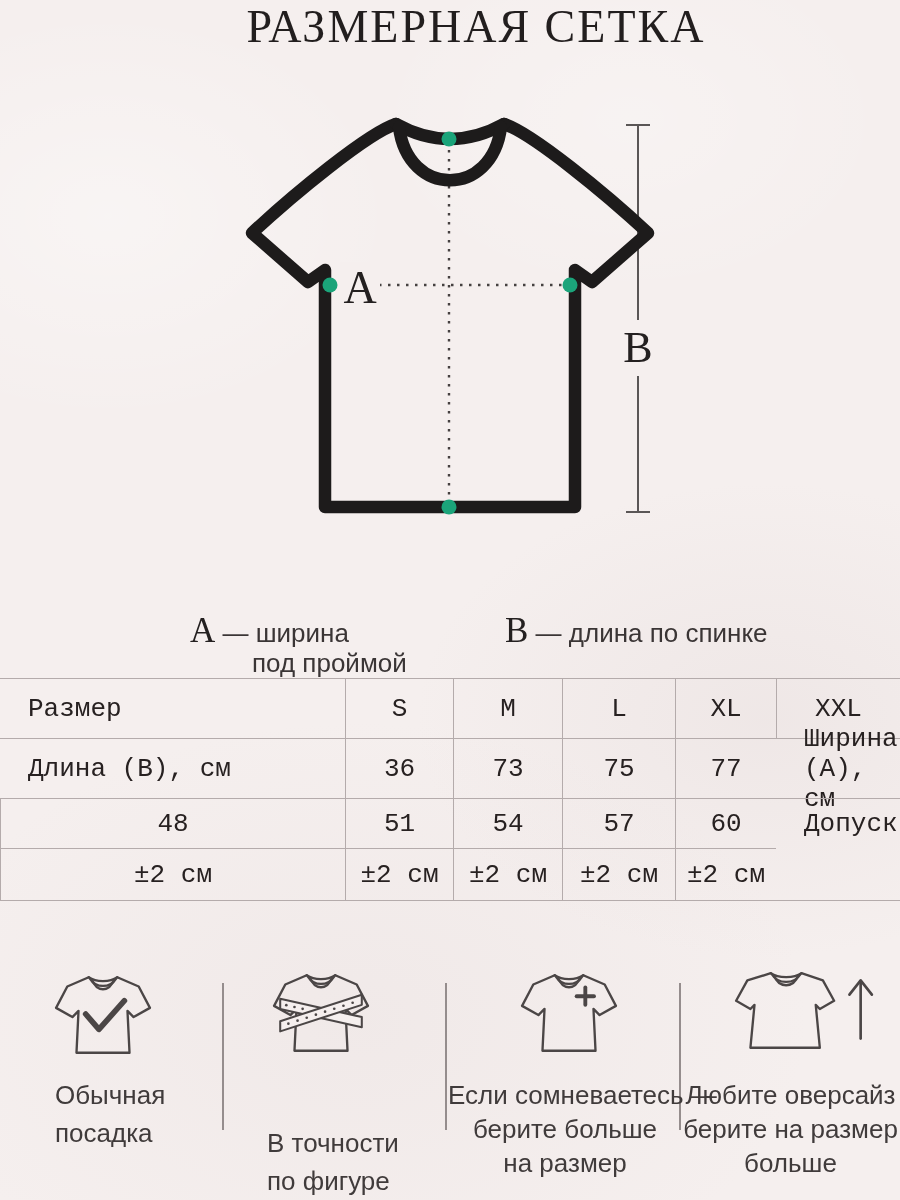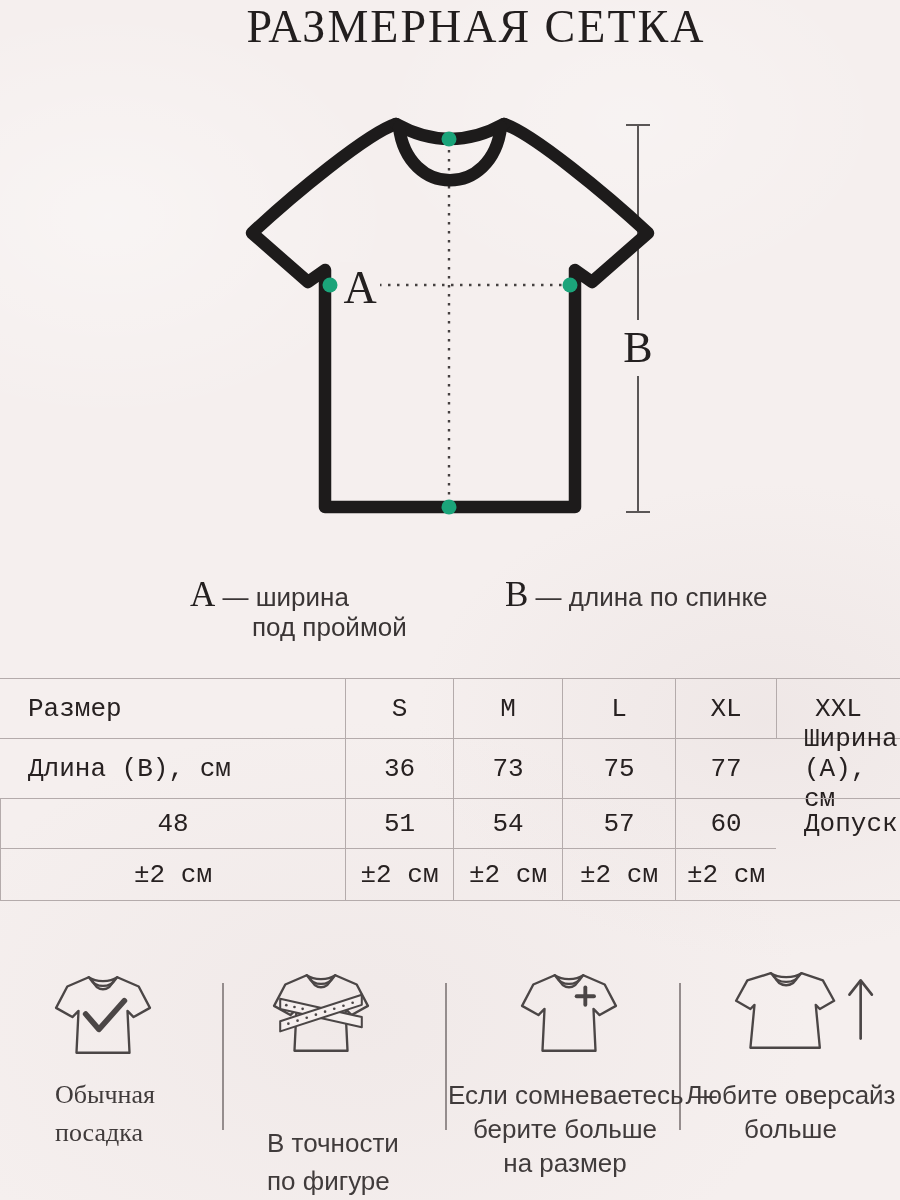--- a/index.html
+++ b/index.html
@@ -15,21 +15,21 @@
     color:#3d3838;
   }
   .title{
     position:absolute;top:0;left:0;width:100%;
     text-align:center;
     font-family:"Liberation Serif", serif;
     font-size:46px;letter-spacing:2px;color:#221e1e;padding-left:26px;
   }
   .diagram-svg{position:absolute;left:230px;top:100px;}
   
-  .legend{position:absolute;font-size:26px;line-height:30px;color:#3a3535;}
+  .legend{position:absolute;font-size:26px;line-height:30px;color:#3a3535;margin-top:36px;}
   .legend .big{font-family:"Liberation Serif", serif;font-size:35px;color:#242020;}
   .legend-a{left:190px;top:580px;}
   .legend-a .line2{margin-left:62px;}
   .legend-b{left:505px;top:580px;}
   
   .size-table{
     position:absolute;left:0;top:678px;width:900px;
     display:grid;
     grid-template-columns:345px 108px 109px 113px 101px 124px;
     grid-template-rows:60px 60px 50px 52px;
@@ -184,31 +184,32 @@
     <g fill="none" stroke="#4b4646" stroke-width="2.6" stroke-linecap="round" stroke-linejoin="round">
       <line x1="128" y1="72" x2="128" y2="16"></line>
       <path d="M117,29 L128,15 L139,29"></path>
     </g>
   </svg>
 
   <div class="sec-divider" style="left:222px;top:983px;height:147px;"></div>
   <div class="sec-divider" style="left:445px;top:983px;height:147px;"></div>
   <div class="sec-divider" style="left:679px;top:983px;height:147px;"></div>
 
-  <div class="tip-label tip-left" style="left:55px;top:1076px;font-family:Liberation Serif, serif;">
+  <div class="tip-label tip-left" style="left:55px;top:1076px;">
     <div>Обычная</div>
     <div>посадка</div>
   </div>
   <div class="tip-label tip-left" style="left:267px;top:1076px;margin-top:48px;">
     <div>В точности</div>
     <div>по фигуре</div>
   </div>
   <div class="tip-label tip-center" style="left:448px;top:1078px;width:234px;">
     <div>Если сомневаетесь —</div>
     <div>берите больше</div>
     <div>на размер</div>
   </div>
   <div class="tip-label tip-center" style="left:683px;top:1078px;width:215px;">
     <div>Любите оверсайз</div>
+    <div>берите на размер</div>
     <div>больше</div>
   </div>
 
 </div>
 
 </body></html>

